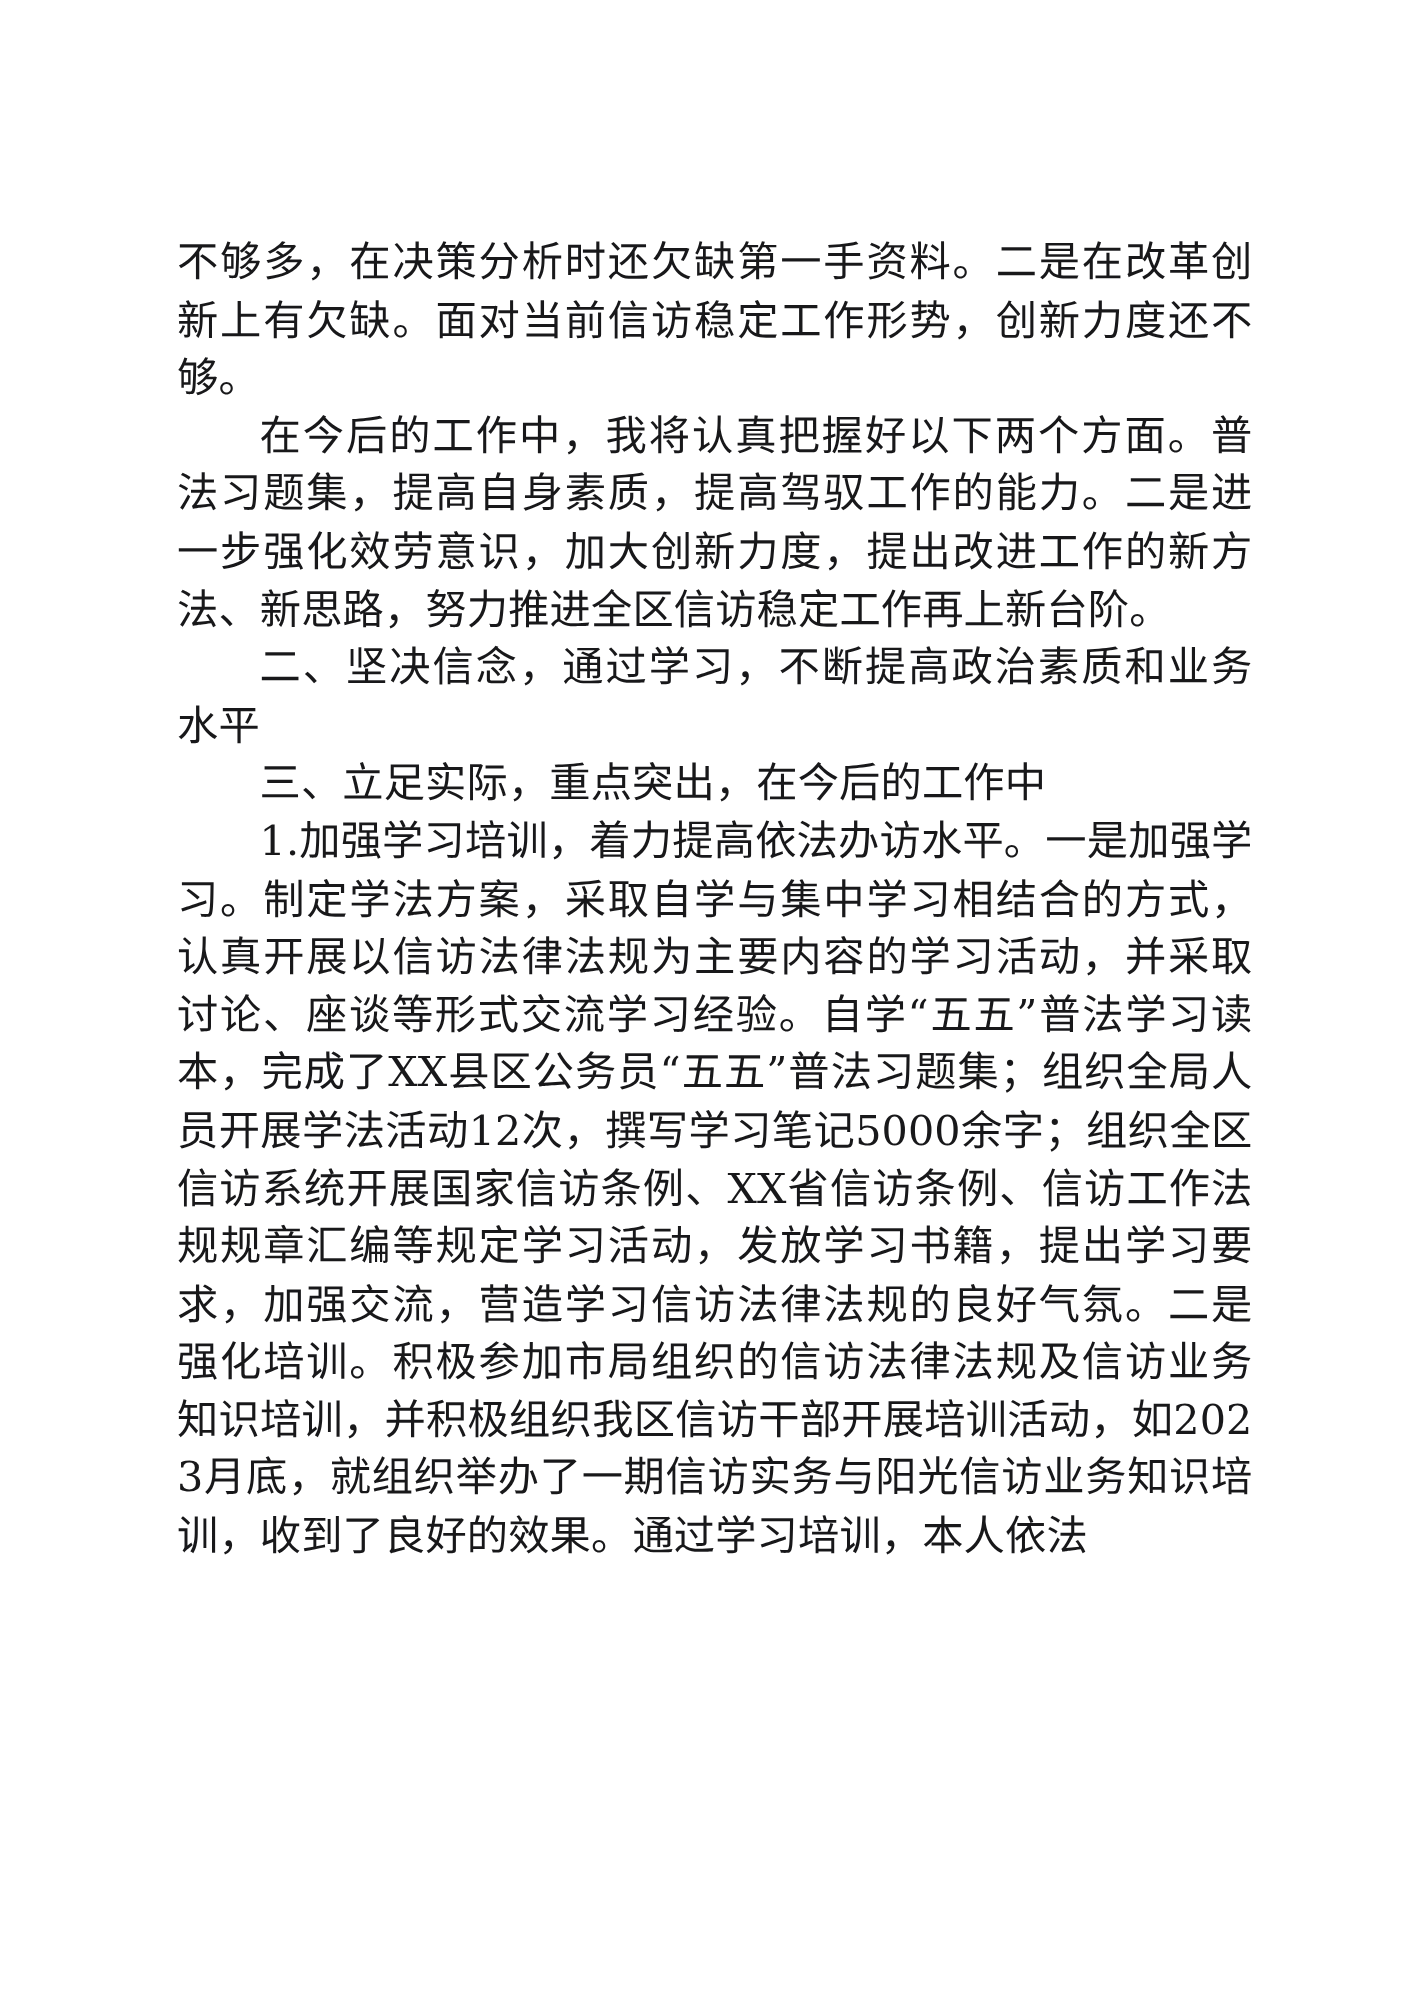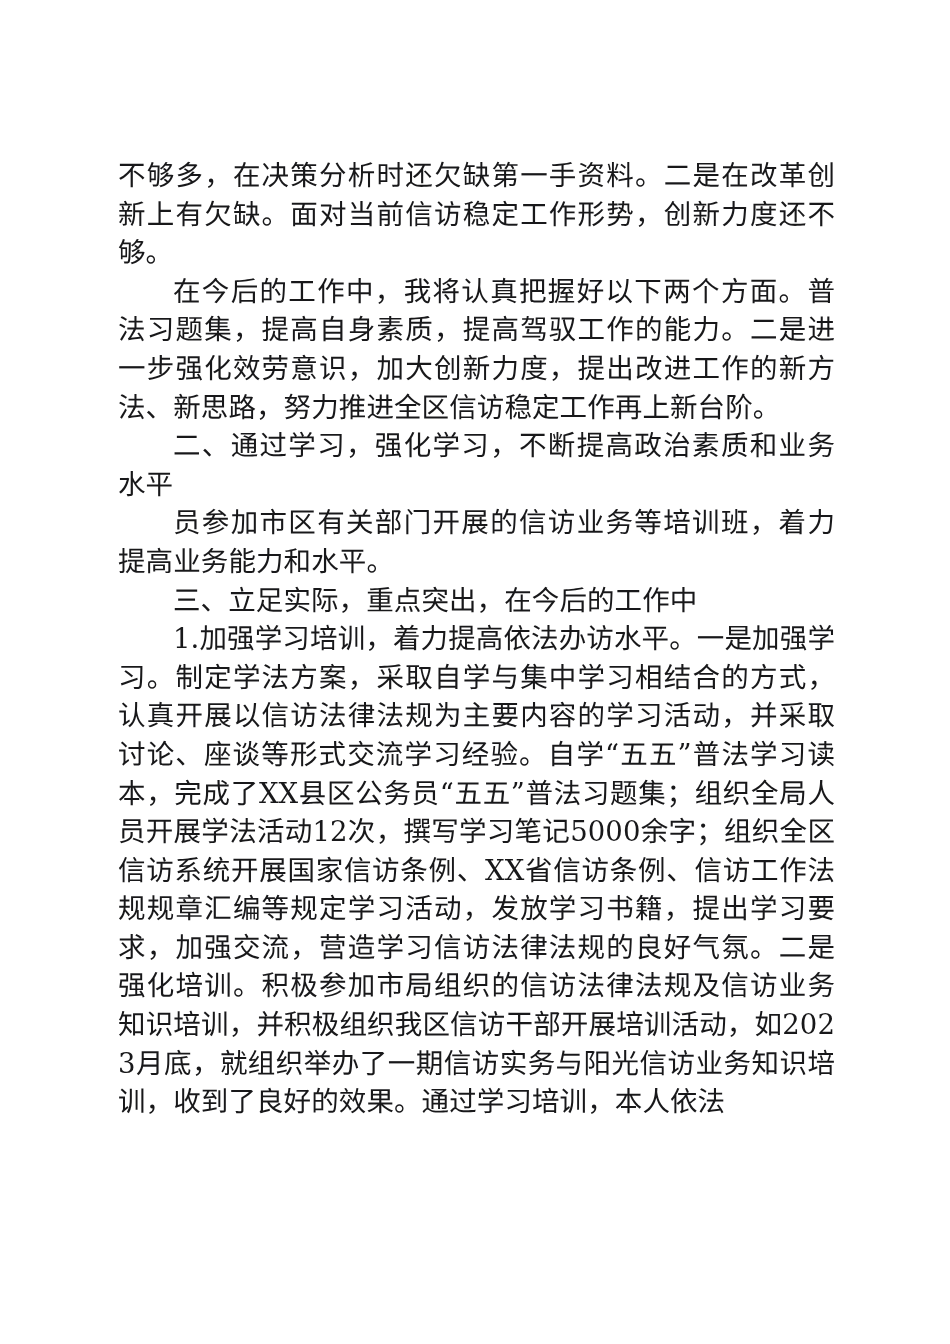--- a/index.html
+++ b/index.html
@@ -74,26 +74,25 @@
 <body>
 
 <div class="page">
 
   <div class="doc-body">
 
     <p class="para continuation">不够多，在决策分析时还欠缺第一手资料。二是在改革创新上有欠缺。面对当前信访稳定工作形势，创新力度还不够。</p>
 
     <p class="para indent">在今后的工作中，我将认真把握好以下两个方面。普法习题集，提高自身素质，提高驾驭工作的能力。二是进一步强化效劳意识，加大创新力度，提出改进工作的新方法、新思路，努力推进全区信访稳定工作再上新台阶。</p>
 
-    <p class="para heading">二、通过学习，强化学习，不断提高政治素质和业务水平</p>
+    <p class="para heading">二、坚决信念，通过学习，不断提高政治素质和业务水平</p>
 
 
 
 
-    <p class="para indent">员参加市区有关部门开展的信访业务等培训班，着力提高业务能力和水平。</p>
 
 
     <p class="para heading">三、立足实际，重点突出，在今后的工作中</p>
 
     <p class="para indent">1.加强学习培训，着力提高依法办访水平。一是加强学习。制定学法方案，采取自学与集中学习相结合的方式，认真开展以信访法律法规为主要内容的学习活动，并采取讨论、座谈等形式交流学习经验。自学“五五”普法学习读本，完成了XX县区公务员“五五”普法习题集；组织全局人员开展学法活动12次，撰写学习笔记5000余字；组织全区信访系统开展国家信访条例、XX省信访条例、信访工作法规规章汇编等规定学习活动，发放学习书籍，提出学习要求，加强交流，营造学习信访法律法规的良好气氛。二是强化培训。积极参加市局组织的信访法律法规及信访业务知识培训，并积极组织我区信访干部开展培训活动，如2023月底，就组织举办了一期信访实务与阳光信访业务知识培训，收到了良好的效果。通过学习培训，本人依法</p>
 
   </div>
 
   <div class="footer">第 3 页  共 7 页</div>
 

